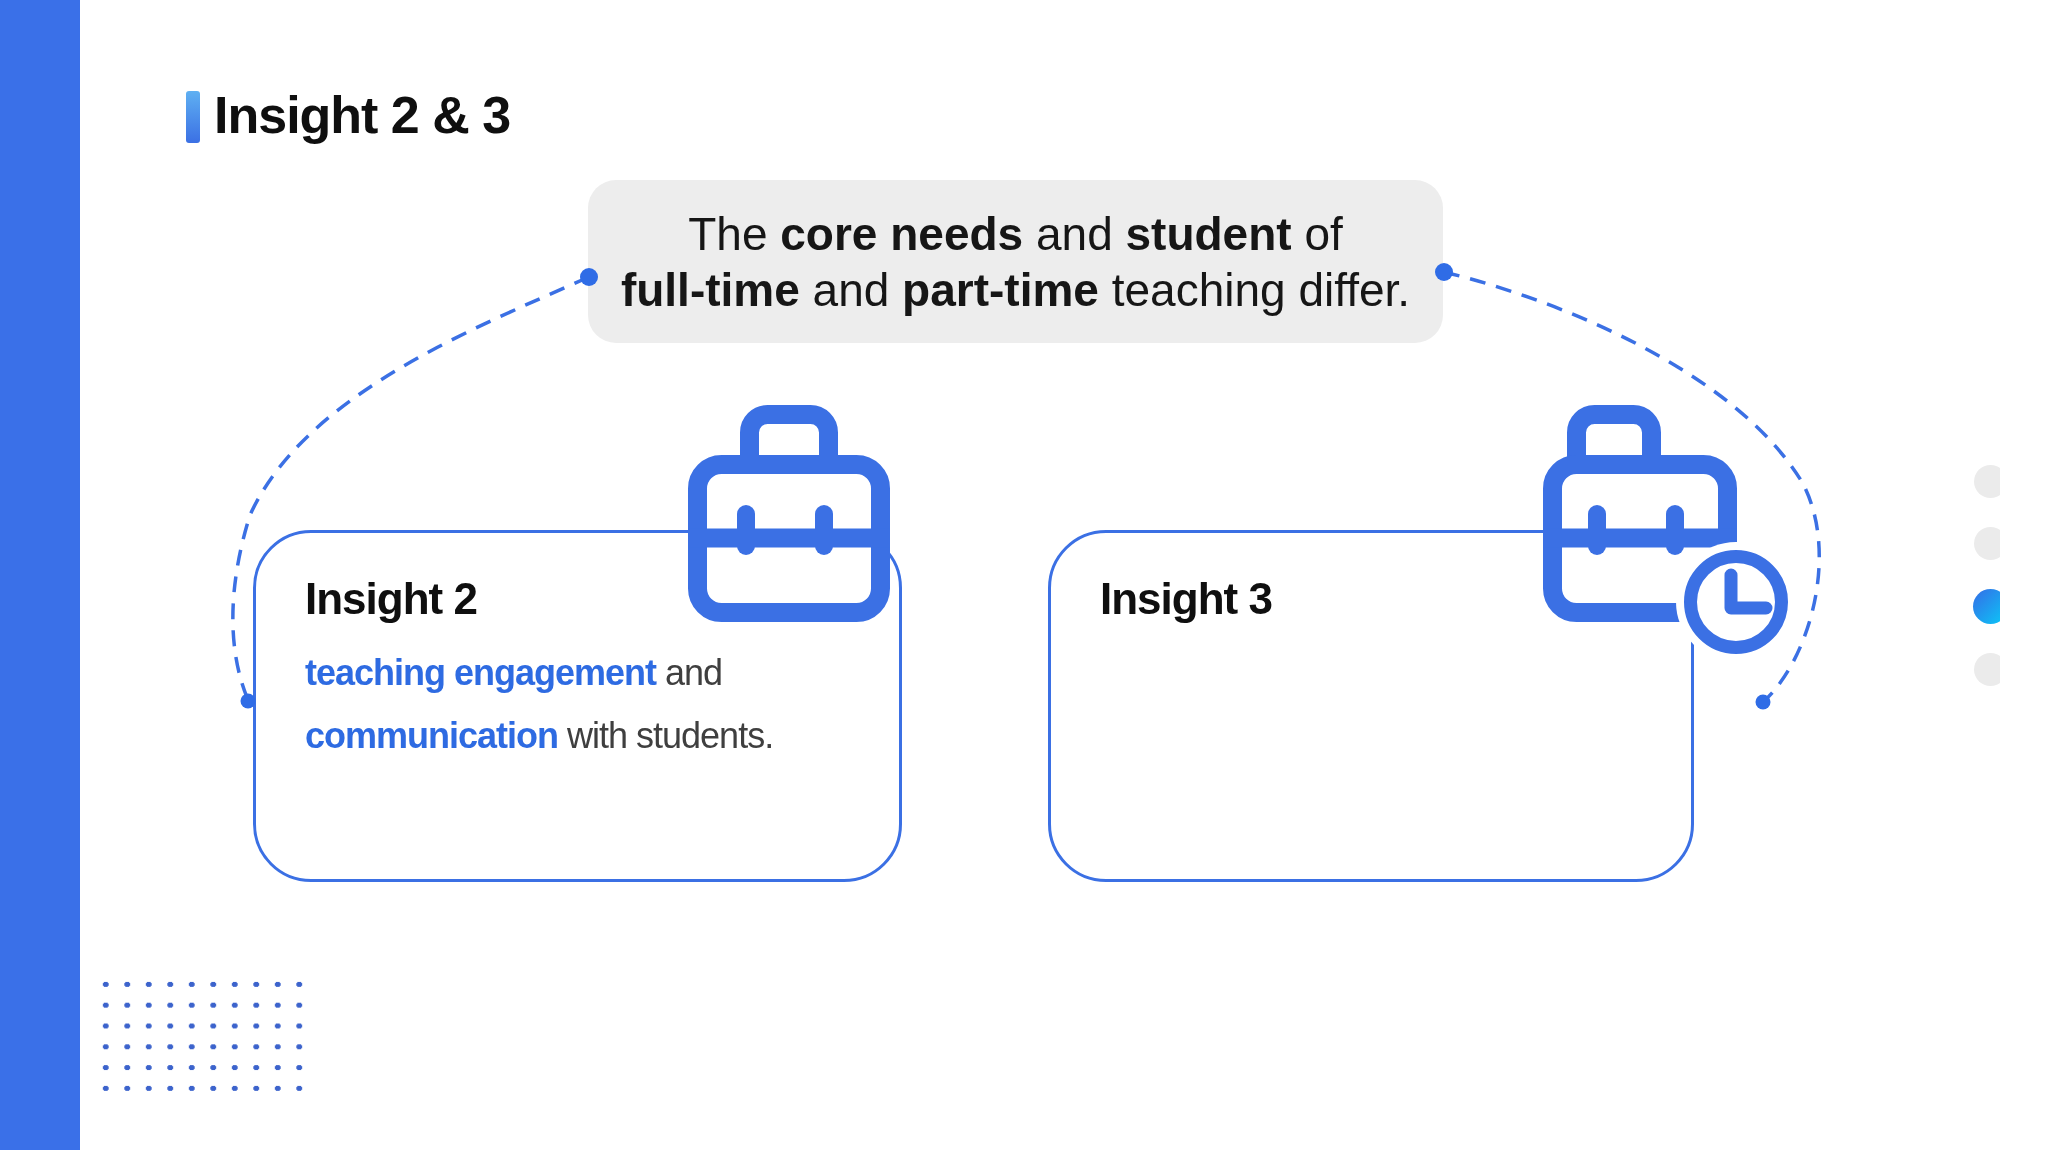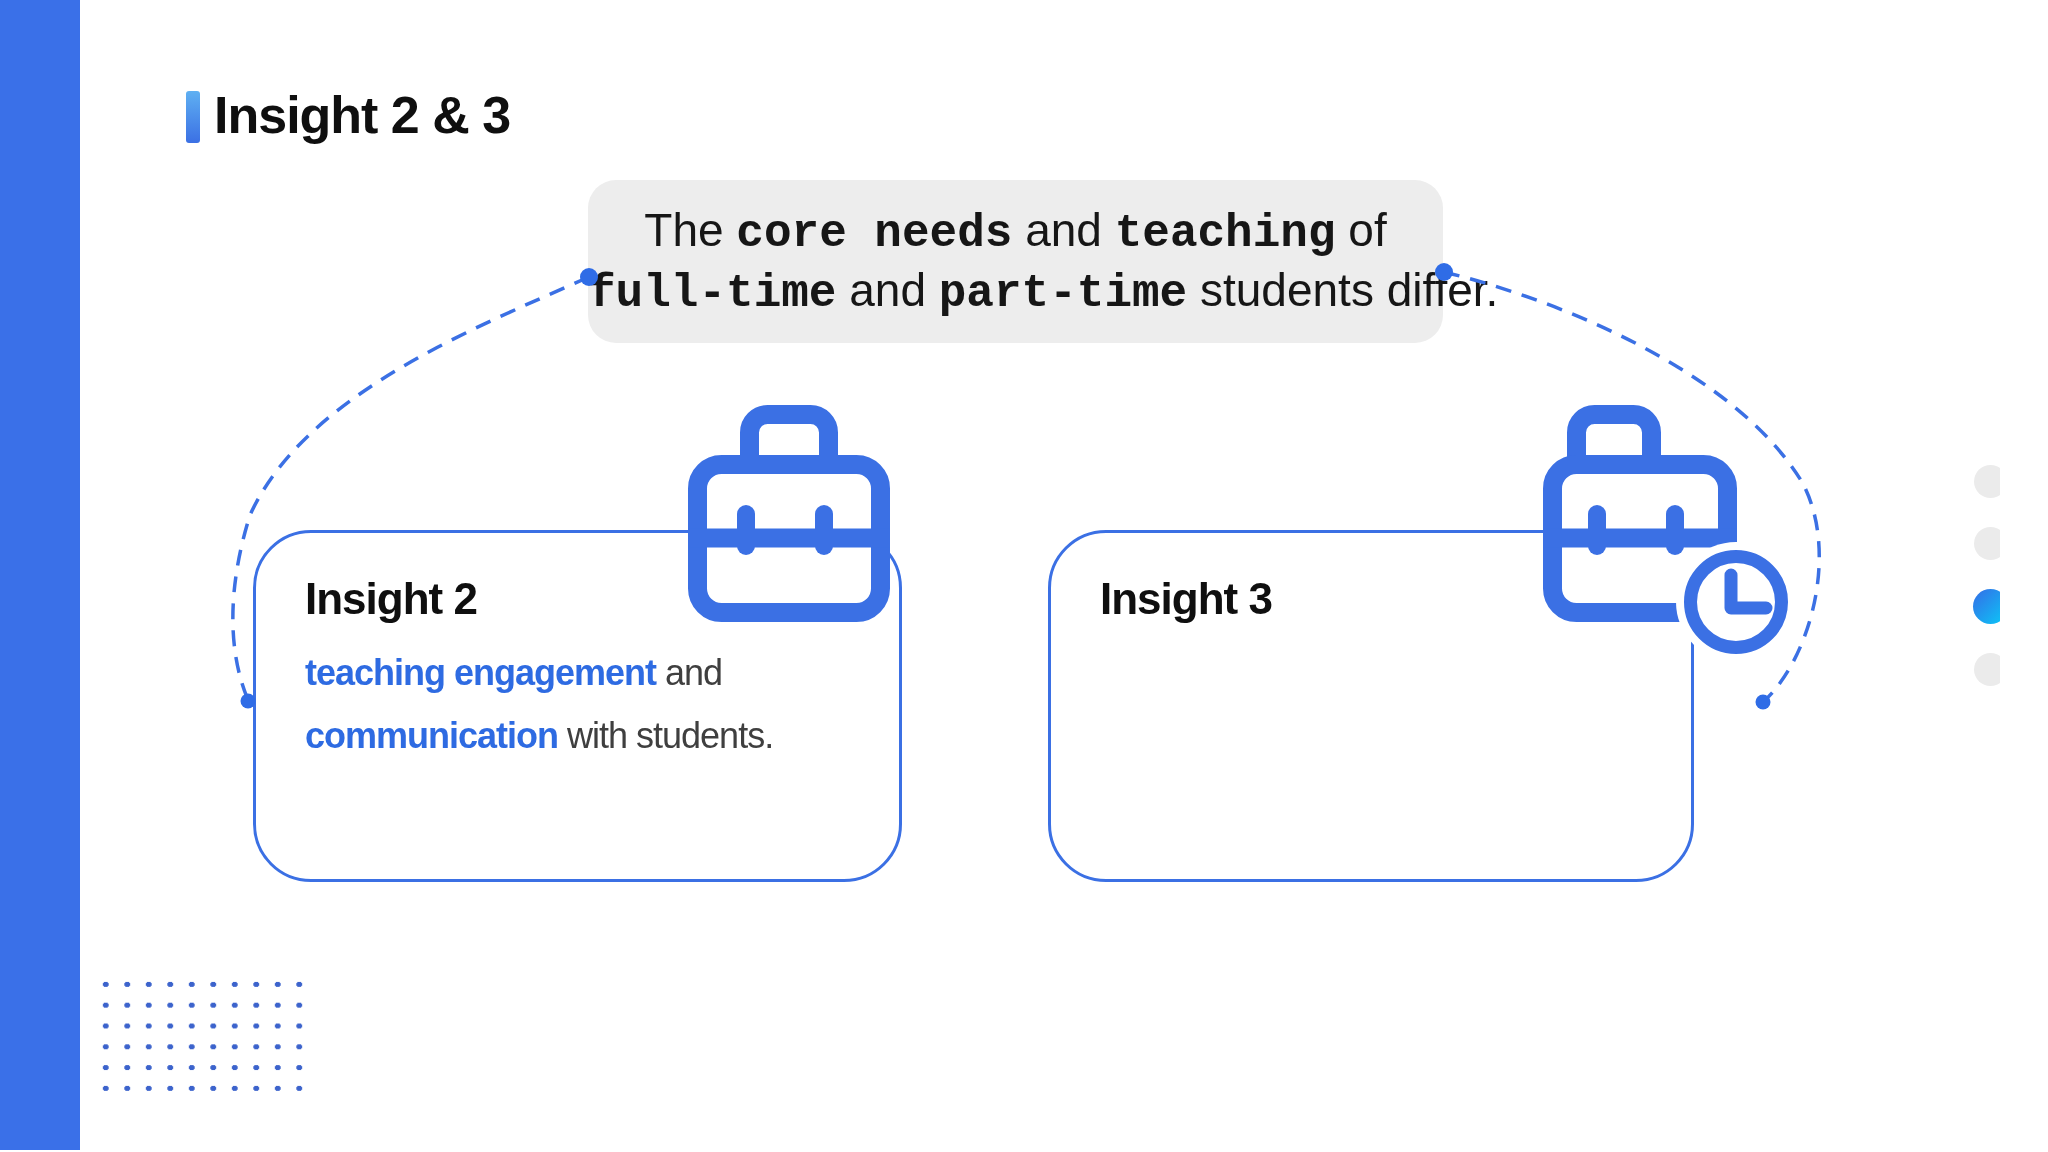--- a/index.html
+++ b/index.html
@@ -21,21 +21,21 @@
     margin:0 0 0 28px;font-size:52px;line-height:58px;font-weight:bold;
     letter-spacing:-1px;color:var(--heading-black,#0F0F0F);white-space:nowrap;
   }
   
   .quote-box{
     position:absolute;left:588px;top:180px;width:855px;height:163px;border-radius:28px;
     background:var(--quote-bg,#EDEDED);display:flex;flex-direction:column;justify-content:center;
     text-align:center;color:#161616;font-size:46px;line-height:56px;
   }
   .quote-box .line{white-space:nowrap;}
-  .seg-bold{font-weight:bold;font-family:Liberation Mono, monospace;}
+  .seg-bold{font-weight:bold;}
   
   .card{
     position:absolute;top:530px;height:352px;background:#fff;
     border:3px solid var(--accent-blue,#3B70E4);border-radius:58px;box-sizing:border-box;
     padding:40px 0 14px 49px;
   }
   .card-left{left:253px;width:649px;}
   .card-right{left:1048px;width:646px;}
   .card-heading{
     margin:0 0 16px 0;font-size:44px;line-height:52px;font-weight:bold;
@@ -69,22 +69,22 @@
 
   <div class="sidebar"></div>
 
   <div class="title-block">
     <span class="title-accent"></span>
     <h1 class="page-title">Insight 2 &amp; 3</h1>
   </div>
 
   <div class="quote-box">
     <div>
-        <div class="line"><span>The </span><span class="seg-bold">core needs</span><span> and </span><span class="seg-bold">teaching</span><span> of</span></div>
-        <div class="line"><span class="seg-bold">full-time</span><span> and </span><span class="seg-bold">part-time</span><span> students differ.</span></div>
+        <div class="line"><span>The </span><span class="seg-bold">core needs</span><span> and </span><span class="seg-bold">student</span><span> of</span></div>
+        <div class="line"><span class="seg-bold">full-time</span><span> and </span><span class="seg-bold">part-time</span><span> teaching differ.</span></div>
       </div>
   </div>
 
   <div class="card card-left">
     <h2 class="card-heading">Insight 2</h2>
     <div class="card-body">
         <div class="line"><span class="seg-blue">teaching engagement</span><span> and</span></div>
         <div class="line"><span class="seg-blue">communication</span><span> with students.</span></div>
       </div>
   </div>

